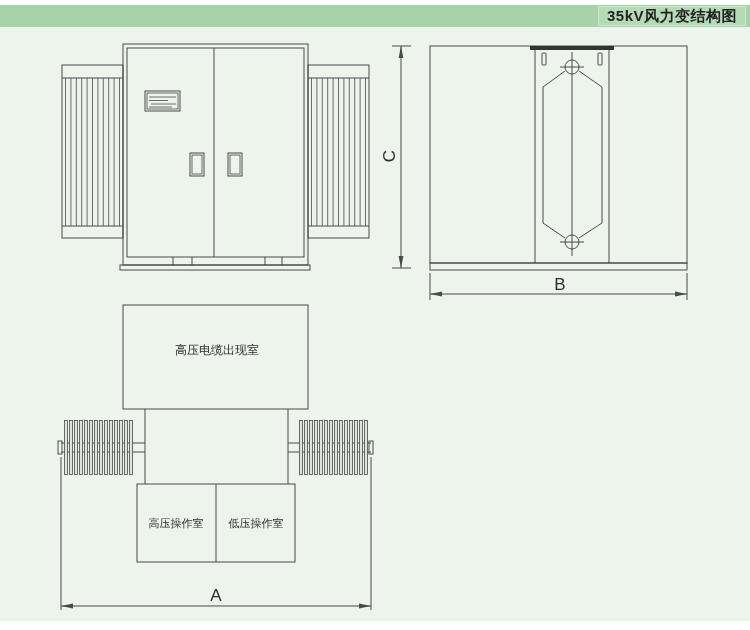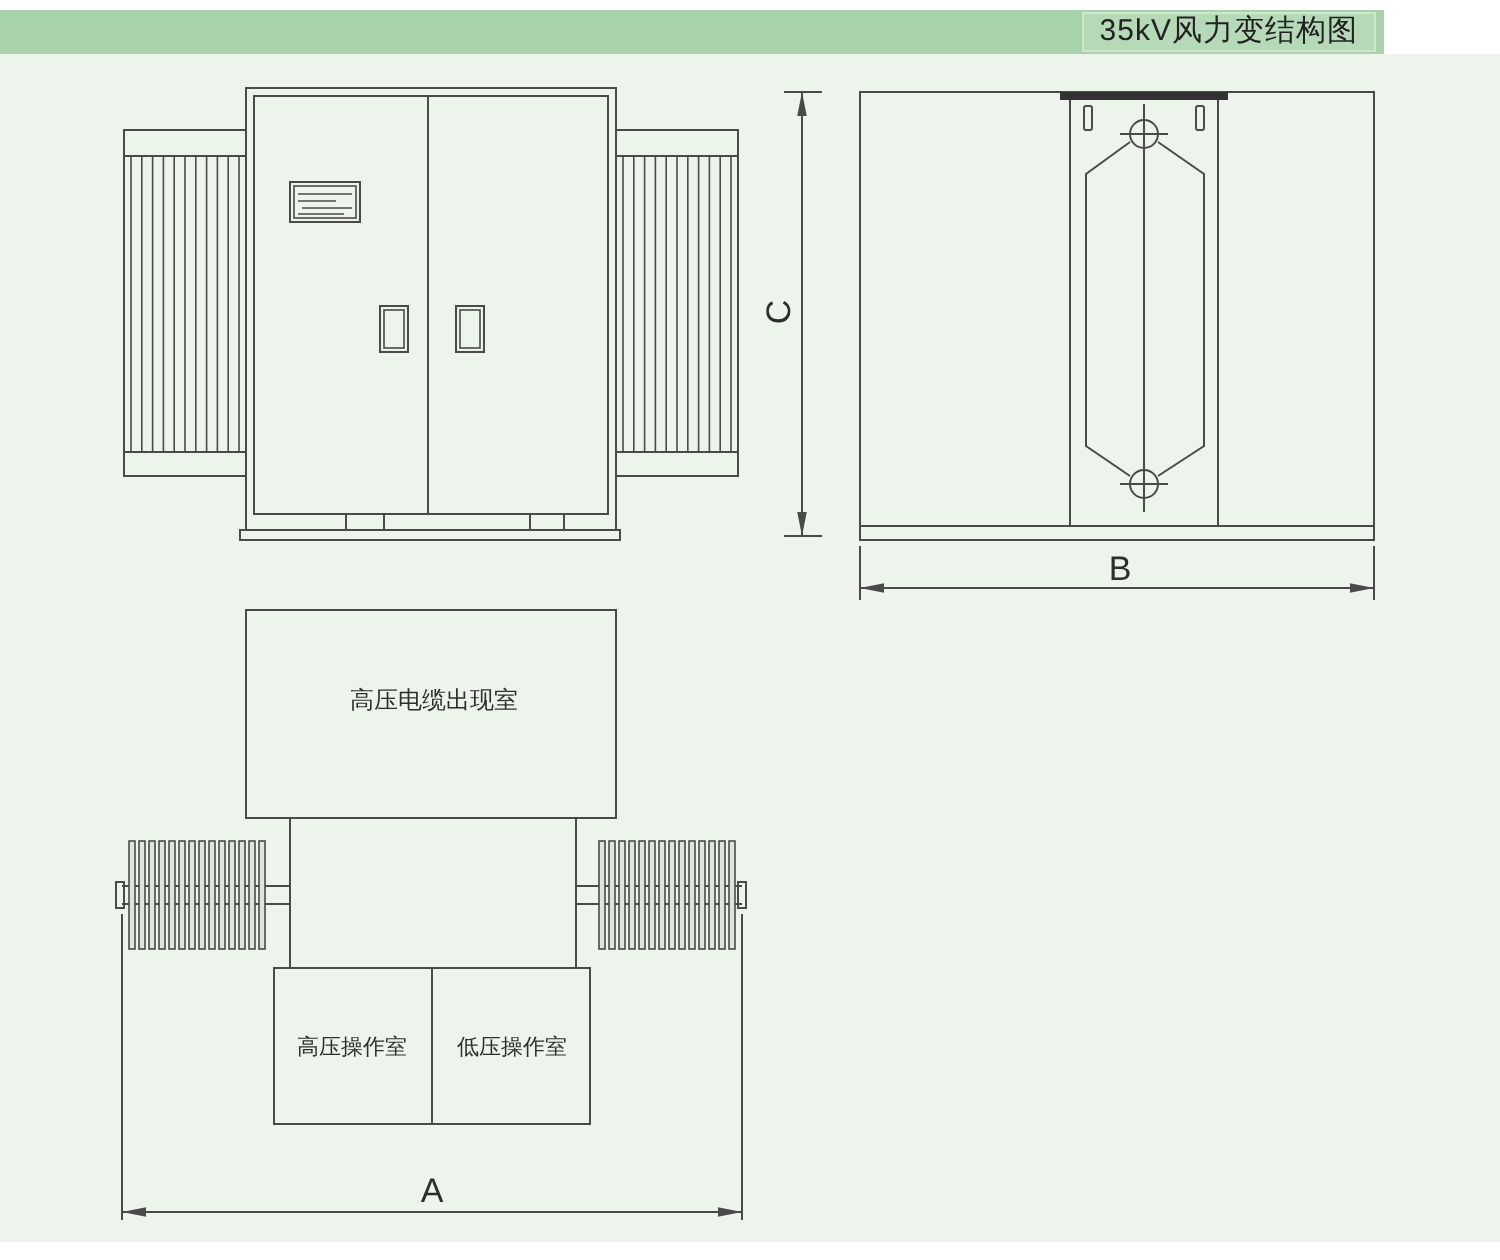--- a/index.html
+++ b/index.html
@@ -1,22 +1,22 @@
 <!DOCTYPE html>
 <html><head>
 <meta charset="utf-8">
 <style>
   html,body{margin:0;padding:0;}
   body{
     width:750px;height:630px;position:relative;background:#ffffff;
     font-family:"Liberation Sans", sans-serif;overflow:hidden;
   }
   .header{
-    position:absolute;left:0;top:5px;width:692px;height:22px;
-    background:#a7d2aa;display:flex;align-items:center;justify-content:flex-end;
+    position:absolute;left:0;top:5px;width:750px;height:22px;
+    background:#a7d2aa;display:flex;align-items:center;justify-content:flex-end;font-weight:bold;
   }
   .title-badge{
     background:#b6dab8;border:1px solid #cde6ce;
     padding:0 8px;margin-right:4px;height:18px;line-height:18px;
     font-size:15px;color:#222;letter-spacing:0.5px;
   }
   .canvas{
     position:absolute;left:0;top:27px;width:750px;height:594px;
     background:#edf4ec;
   }

